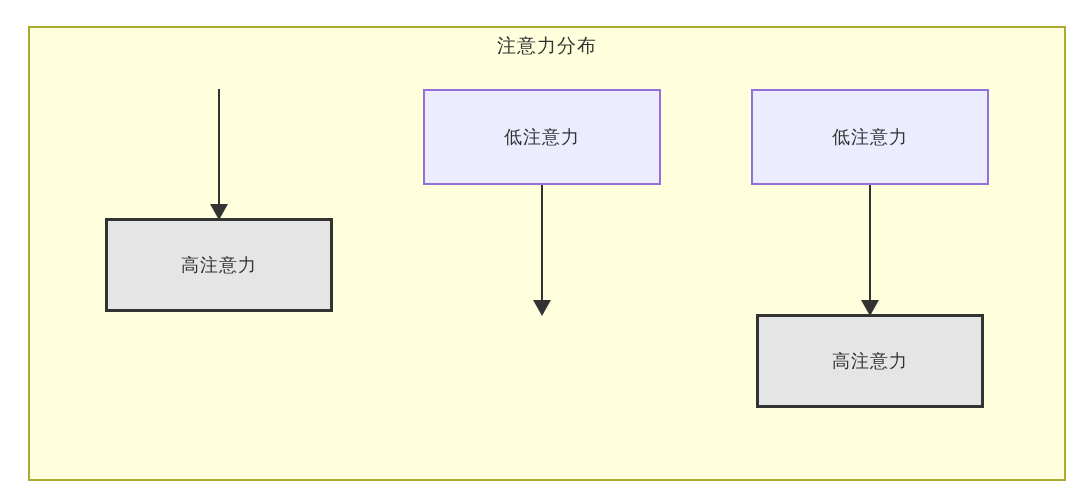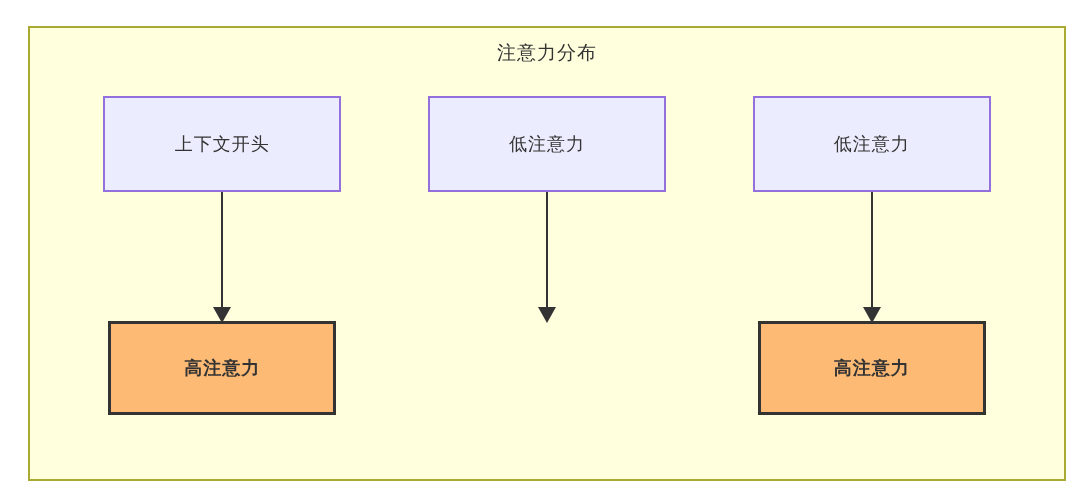--- a/index.html
+++ b/index.html
@@ -15,21 +15,21 @@
     position: absolute;
     left: 28px;
     top: 26px;
     width: 1038px;
     height: 455px;
     box-sizing: border-box;
     background: #ffffde;
     border: 2px solid #aaaa33;
   }
   .diagram-title {
-    margin-top: 12px;
+    margin-top: 5px;
     text-align: center;
     font-size: 19px;
     color: #333333;
     font-weight: 400;
     letter-spacing: 1px;
   }
   .columns-row {
     margin-top: 30px;
     display: flex;
     justify-content: space-around;
@@ -74,33 +74,32 @@
     border-right: 9px solid transparent;
     border-top: 16px solid #333333;
     margin-top: -1px;
   }
   .target-node {
     width: 228px;
     height: 94px;
     border: 3px solid #333333;
     margin-top: -2px;
   }
-  .target-node.high { background: #fdba74; font-weight: bold; }
+  .target-node.high { background: #e5e5e5; }
   .target-node.low  { background: #ff9999; }
 </style>
 </head>
 <body>
 
 <div class="diagram-container">
   <div class="diagram-title">注意力分布</div>
 
   <div class="columns-row">
 
     <div class="flow-column">
-      <div class="node source-node">上下文开头</div>
       <div class="arrow">
         <div class="arrow-line"></div>
         <div class="arrow-head"></div>
       </div>
       <div class="node target-node high">高注意力</div>
     </div>
 
     <div class="flow-column">
       <div class="node source-node">低注意力</div>
       <div class="arrow">

